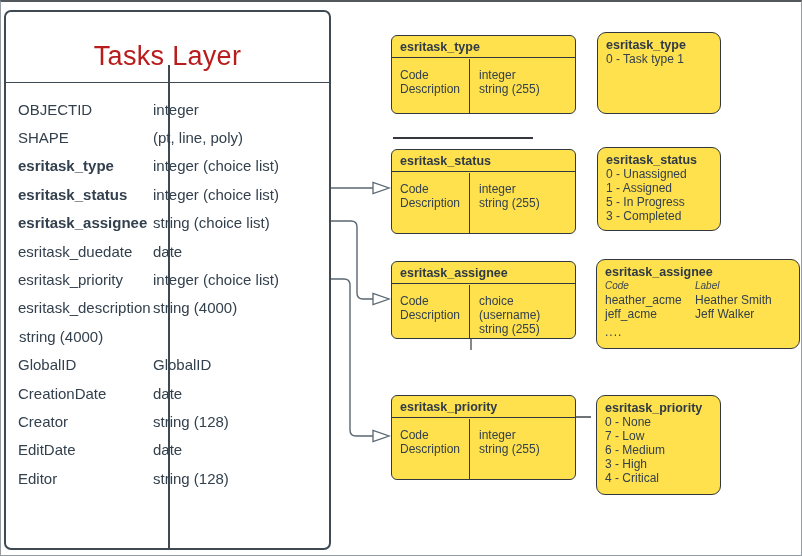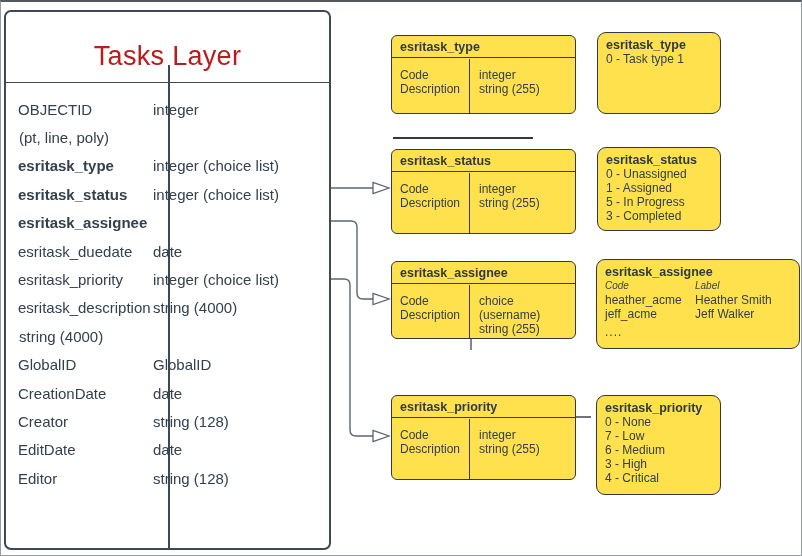--- a/index.html
+++ b/index.html
@@ -71,32 +71,34 @@
 
   <div class="tasks-table">
     <div class="table-title">Tasks Layer</div>
     <div class="col-divider"></div>
     <div class="trows">
       <div class="frow">
           <div class="fname">OBJECTID</div>
           <div class="ftype">integer</div>
         </div>
       <div class="frow">
+          <div class="fname">SHAPE</div>
           <div class="ftype">(pt, line, poly)</div>
         </div>
       <div class="frow bold">
           <div class="fname">esritask_type</div>
           <div class="ftype">integer (choice list)</div>
         </div>
       <div class="frow bold">
           <div class="fname">esritask_status</div>
           <div class="ftype">integer (choice list)</div>
         </div>
       <div class="frow bold">
           <div class="fname">esritask_assignee</div>
+          <div class="ftype">string (choice list)</div>
         </div>
       <div class="frow">
           <div class="fname">esritask_duedate</div>
           <div class="ftype">date</div>
         </div>
       <div class="frow">
           <div class="fname">esritask_priority</div>
           <div class="ftype">integer (choice list)</div>
         </div>
       <div class="frow">

